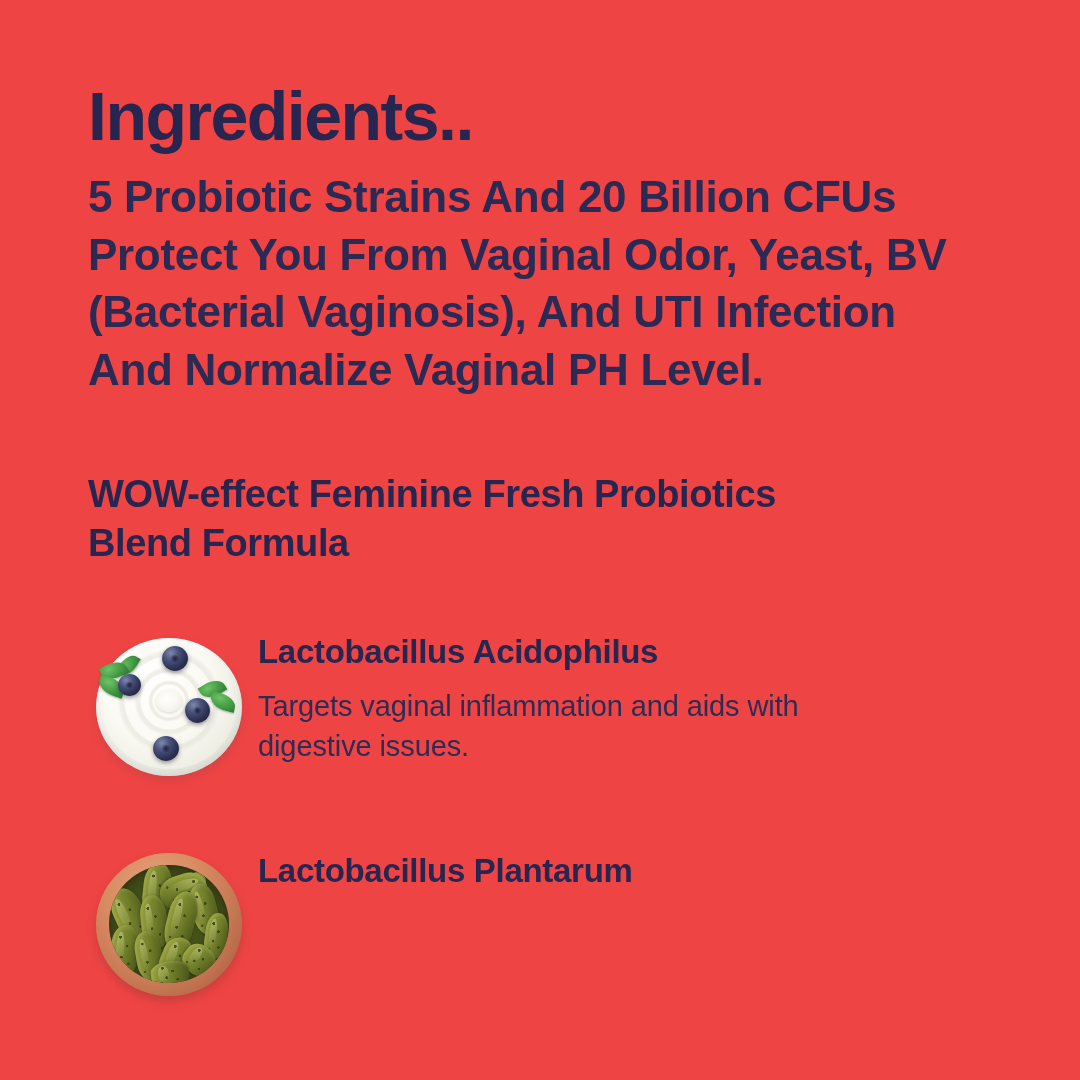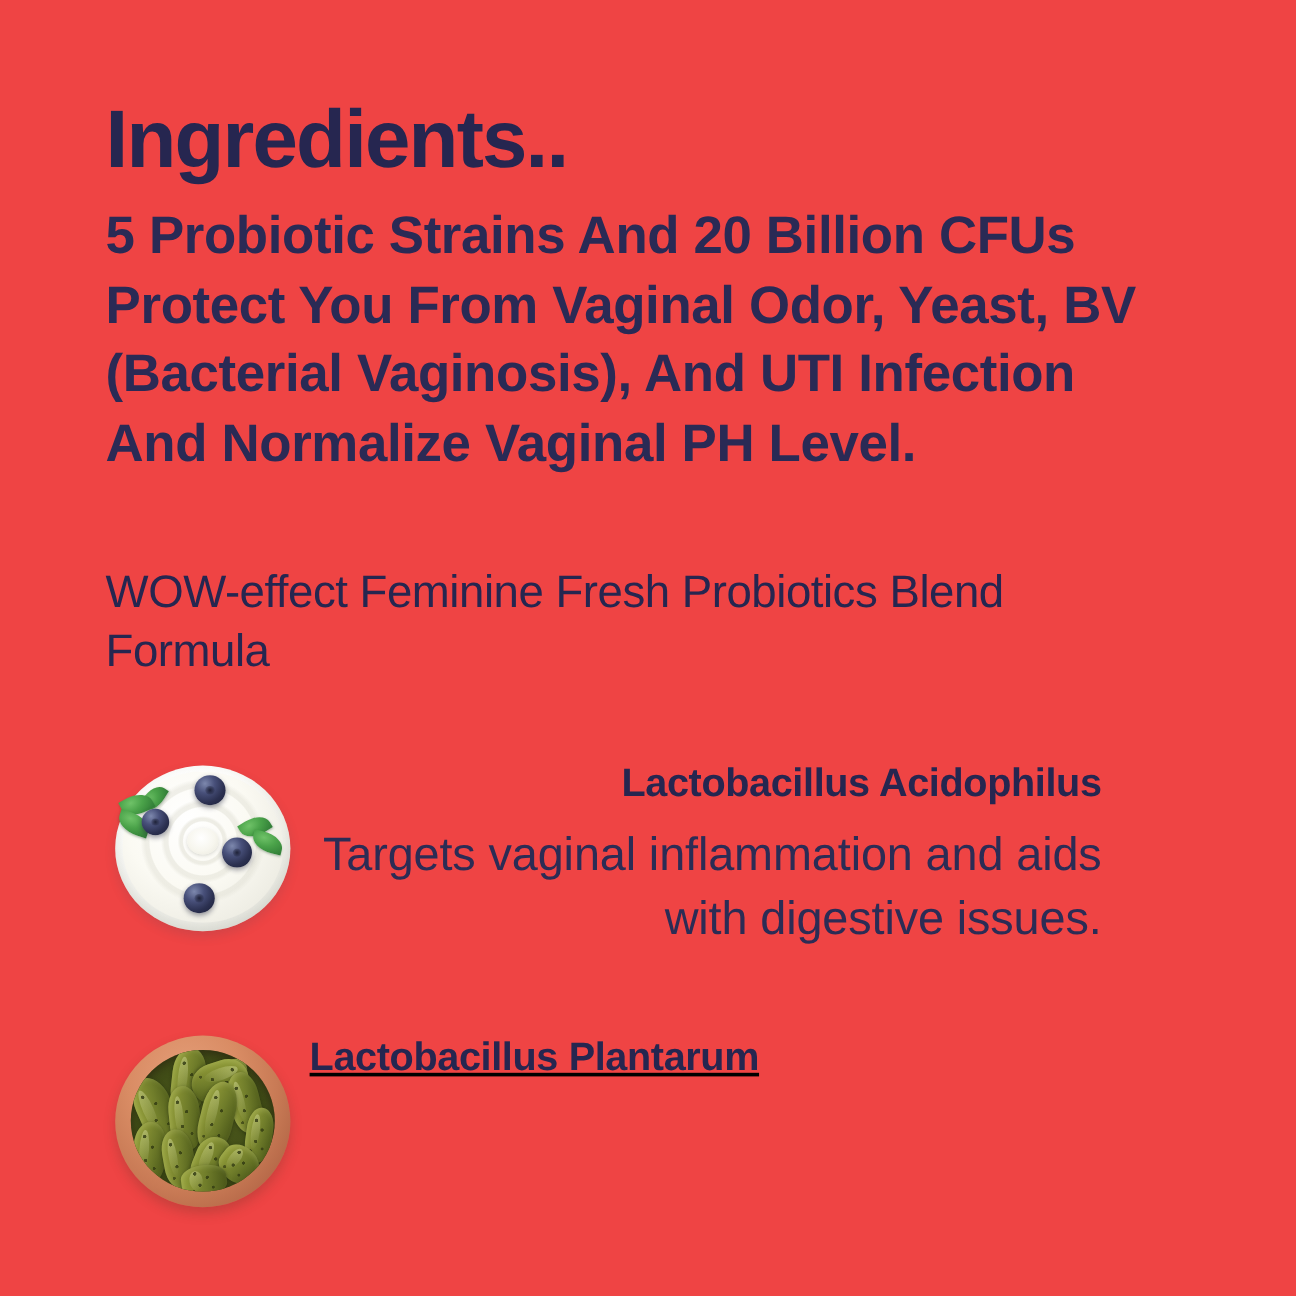--- a/index.html
+++ b/index.html
@@ -49,66 +49,65 @@
     max-width: 880px;
   }
 
   
   .section-heading {
     position: absolute;
     left: 88px;
     top: 470px;
     width: 780px;
     font-size: 38px;
-    font-weight: 400;
+    font-weight: 700;
     color: #262650;
     line-height: 1.28;
     letter-spacing: -0.4px;
     margin: 0;
   }
 
   
   .ingredient-list {
     position: absolute;
     left: 88px;
     top: 628px;
     width: 900px;
   }
 
   .ingredient-item {
     display: flex;
     align-items: flex-start;
     margin-bottom: 64px;
   }
-  .ingredient-item:last-child { margin-bottom: 0; text-decoration: underline; }
+  .ingredient-item:last-child { margin-bottom: 0; }
 
   .ingredient-thumb {
     width: 160px;
     min-width: 160px;
     height: 155px;
     position: relative;
     margin-right: 10px;
   }
 
   .ingredient-text {
     padding-top: 4px;
-    text-align: right;
   }
 
   .ingredient-name {
     font-size: 33px;
     font-weight: 700;
     color: #262650;
     line-height: 1.2;
     letter-spacing: -0.3px;
     margin: 0 0 14px 0;
   }
 
   .ingredient-desc {
-    font-size: 39px;
+    font-size: 29px;
     font-weight: 400;
     color: #2C2C55;
     line-height: 1.38;
     letter-spacing: -0.1px;
     margin: 0;
     max-width: 660px;
   }
 
   
   .yogurt-art {

